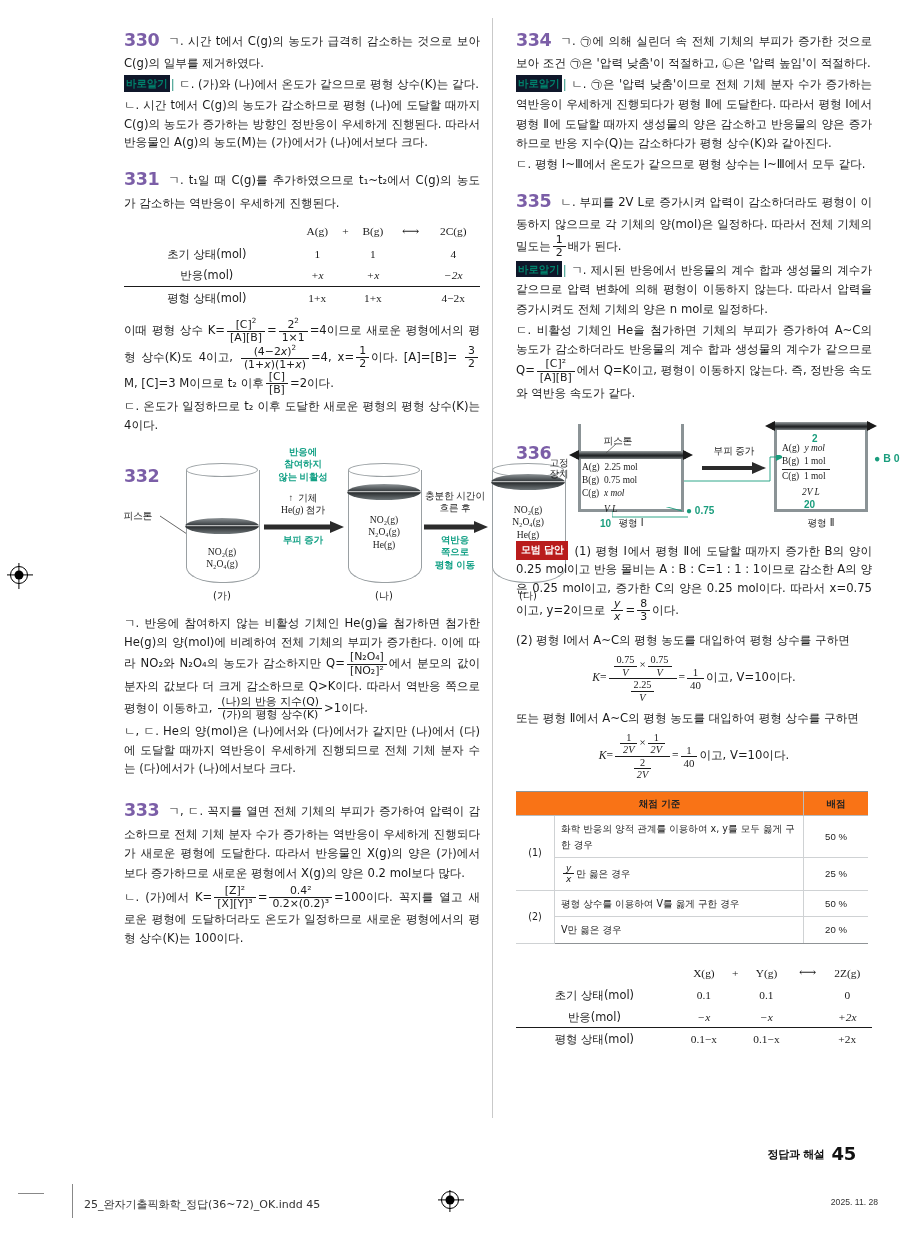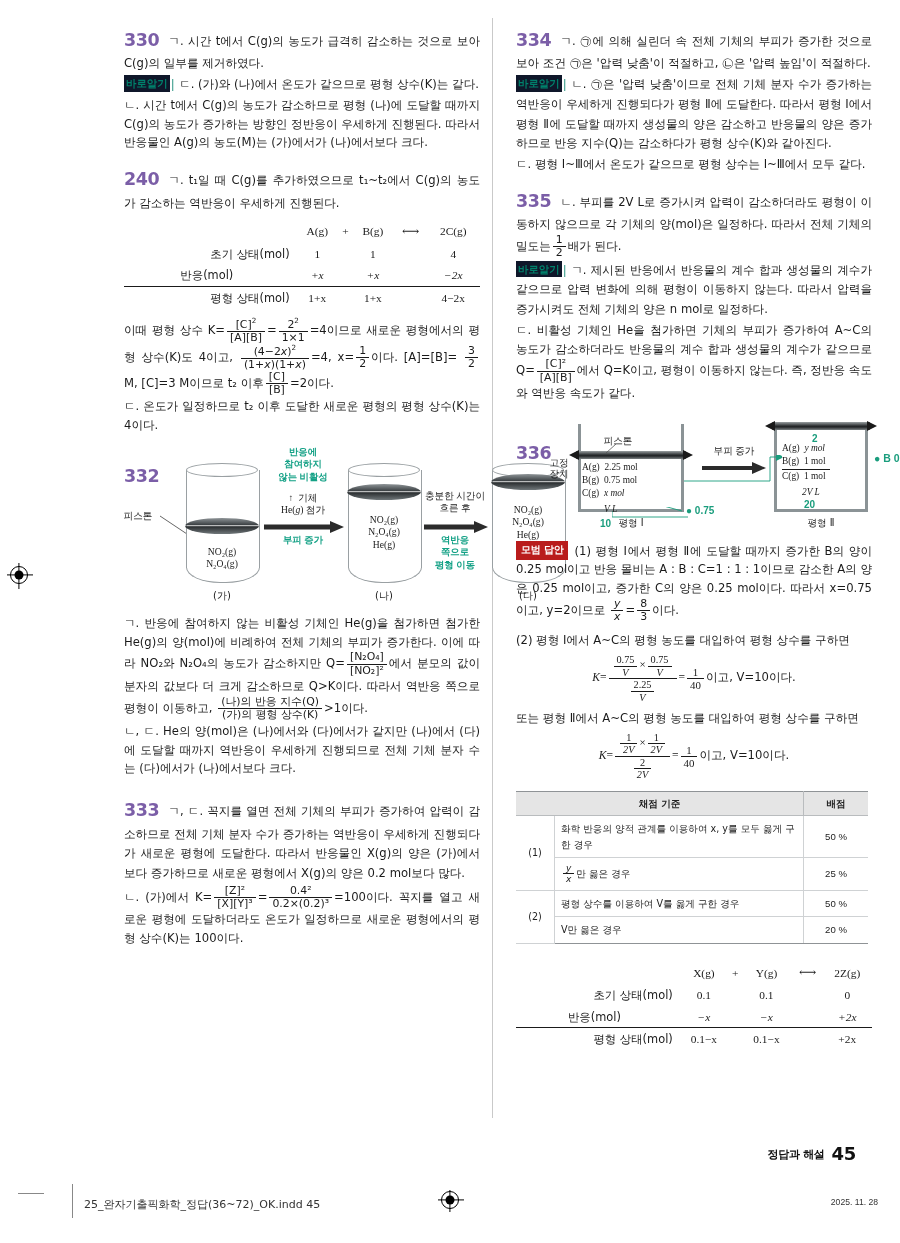--- a/index.html
+++ b/index.html
@@ -141,21 +141,21 @@
   }
 
   
   .stoich {
     margin: 7px 0 8px 0;
     font-size: 11.4px;
     width: 100%;
     border-collapse: collapse;
   }
   .stoich td { padding: 1.5px 0; }
-  .stoich .lbl { text-align: right; white-space: nowrap; padding-right: 6px; }
+  .stoich .lbl { text-align: center; white-space: nowrap; padding-right: 6px; }
   .stoich .val { text-align: center; }
   .stoich tr.rule td { border-bottom: 1px solid #1a1a1a; }
   .eqhdr td { text-align: center; padding-bottom: 2px; }
   .eqarrow { font-size: 12px; letter-spacing: -1px; }
 
   
   .diagram { position: relative; }
 
   .cyl-wrap { position: relative; }
   .cylinder {
@@ -240,21 +240,21 @@
   
   .score-table {
     width: 352px;
     border-collapse: collapse;
     font-family: "Liberation Sans", sans-serif;
     font-size: 9.6px;
     margin-top: 10px;
     color: #222;
   }
   .score-table th {
-    background: #e5e5e5;
+    background: #f97316;
     font-weight: bold;
     padding: 4px 0;
     border-top: 1.2px solid #8f9396;
     border-bottom: 1px solid #b9bcbe;
     text-align: center;
   }
   .score-table td {
     border-bottom: 1px solid #cfd2d4;
     padding: 5px 6px;
     vertical-align: middle;
@@ -337,21 +337,21 @@
         <span class="qnum">330</span><span class="ko">ㄱ. 시간 t에서 C(g)의 농도가 급격히 감소하는 것으로 보아 C(g)의 일부를 제거하였다.</span>
       </p>
       <p class="para">
         <span class="badge-wrong ko">바로알기</span><span class="badge-wrong-bar">|</span><span class="ko">ㄷ. (가)와 (나)에서 온도가 같으므로 평형 상수(K)는 같다.</span>
       </p>
       <p class="para ko">ㄴ. 시간 t에서 C(g)의 농도가 감소하므로 평형 (나)에 도달할 때까지 C(g)의 농도가 증가하는 방향인 정반응이 우세하게 진행된다. 따라서 반응물인 A(g)의 농도(M)는 (가)에서가 (나)에서보다 크다.</p>
     </div>
 
     <div class="item">
       <p class="para">
-        <span class="qnum">240</span><span class="ko">ㄱ. t₁일 때 C(g)를 추가하였으므로 t₁~t₂에서 C(g)의 농도가 감소하는 역반응이 우세하게 진행된다.</span>
+        <span class="qnum">331</span><span class="ko">ㄱ. t₁일 때 C(g)를 추가하였으므로 t₁~t₂에서 C(g)의 농도가 감소하는 역반응이 우세하게 진행된다.</span>
       </p>
 
       <table class="stoich">
         <tbody>
             <tr class="eqhdr">
           <td></td>
           <td class="val">A(g)</td>
           <td class="val">+</td>
           <td class="val">B(g)</td>
           <td class="val eqarrow">⟷</td>

